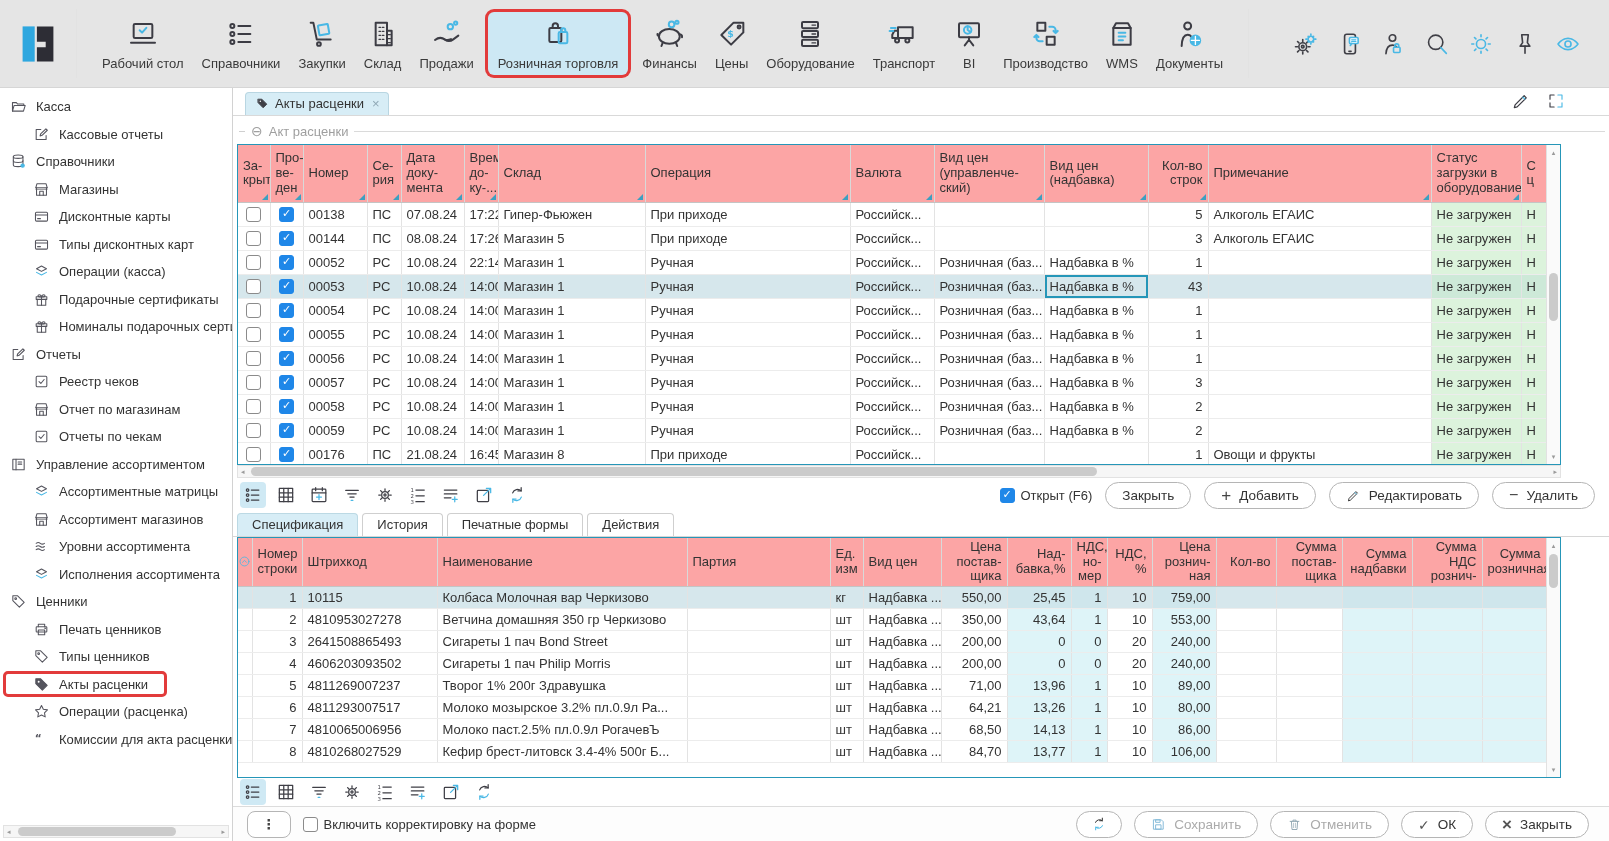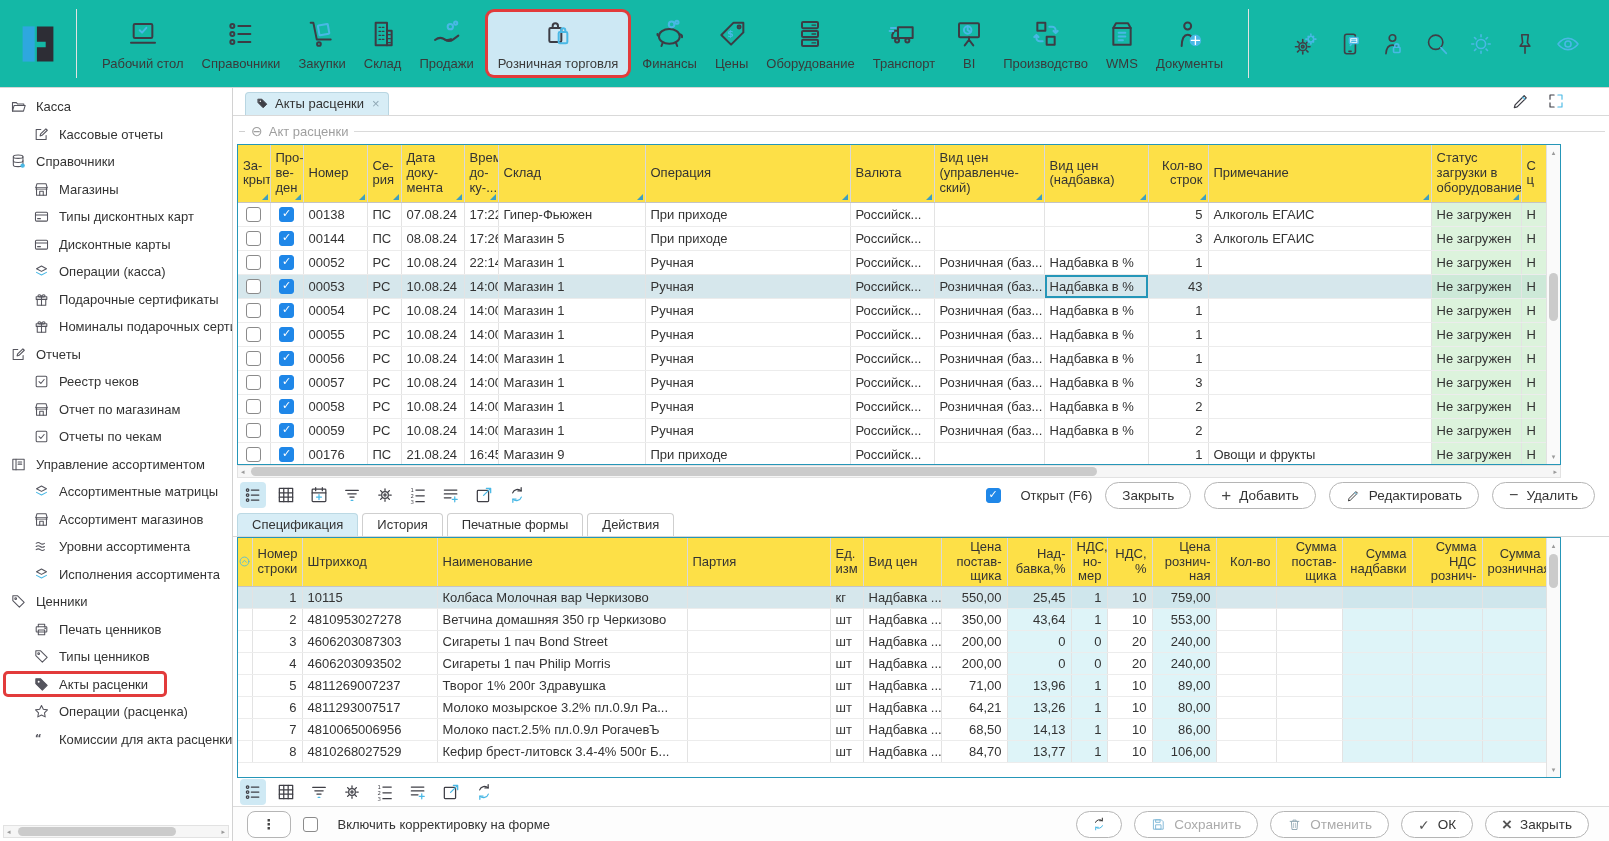--- a/index.html
+++ b/index.html
@@ -14,21 +14,21 @@
   #icon-defs .accfill{fill:#49b8e5;stroke:#49b8e5}
   #icon-defs .fill{fill:currentColor}
   #icon-defs .thin{stroke-width:1}
   #icon-defs .wfill{fill:#fff}
   #icon-defs .wdot{fill:#fff;stroke:none}
   #icon-defs text{fill:currentColor;stroke:none;font-family:"DejaVu Sans",sans-serif}
   #icon-defs .acctx{fill:#49b8e5;stroke:none;font-weight:bold}
   svg.ic{display:block;flex:none}
 
   
-  .topbar{height:88px;flex:none;display:flex;align-items:center;background:#14b8a6;border-bottom:1px solid #d6d6d6;padding-left:16px;gap:12px}
+  .topbar{height:88px;flex:none;display:flex;align-items:center;background:#e5e5e5;border-bottom:1px solid #d6d6d6;padding-left:16px;gap:12px}
   .logo{width:44px;height:44px;flex:none;cursor:pointer}
   .vsep{width:1px;align-self:stretch;margin:9px 4px;background:#e2e2e2;flex:none}
   .topnav{display:flex;align-items:center;height:100%}
   .nav-item{display:flex;flex-direction:column;align-items:center;justify-content:center;gap:6px;padding:6px 9px;cursor:pointer}
   .nav-ic{height:34px;display:flex;align-items:flex-end;color:#3c3c44}
   .nav-lbl{font-size:13px;color:#3a3a3a;white-space:nowrap}
   .nav-item.active{background:#cde8f4;border-radius:6px;box-shadow:0 0 0 3px #e23b3b;margin:0 5px;padding:4px 10px}
   .top-right{flex:1;display:flex;justify-content:space-evenly;align-items:center;color:#3f3f46;padding:0 10px}
   .top-right .tri{cursor:pointer}
 
@@ -65,41 +65,41 @@
   .dash{width:6px;height:1px;background:#cfcfcf}
   .collapse{font-size:14px;line-height:1;cursor:pointer}
   .rule{flex:1;height:1px;background:#dadada}
 
   .gridwrap{position:relative;border:1px solid #2596b8;background:#fff;overflow:hidden;margin-left:4px;width:1324px;flex:none}
   .gridwrap.acts{height:321px}
   .gridwrap.spec{flex:1;min-height:0}
   table{border-collapse:collapse;table-layout:fixed;width:1308px;font-size:13px}
   th,td{border-right:1px solid #e3e3e3;overflow:hidden;white-space:nowrap;padding:0 5px;height:24px}
   td{border-bottom:1px solid #ececec}
-  thead th{background:#fde047;border-right:1px solid #d9d9d9;border-bottom:1px solid #c4c4c4;font-weight:normal;white-space:normal;vertical-align:middle;line-height:1.12;position:relative;text-align:left;padding:2px 5px;cursor:pointer}
+  thead th{background:#fca5a5;border-right:1px solid #d9d9d9;border-bottom:1px solid #c4c4c4;font-weight:normal;white-space:normal;vertical-align:middle;line-height:1.12;position:relative;text-align:left;padding:2px 5px;cursor:pointer}
   th.num,td.num{text-align:right}
   td.ctr{text-align:center}
   .flt::after{content:"";position:absolute;right:2px;bottom:2px;border-left:6px solid transparent;border-bottom:6px solid #3e9fc0}
   tr.sel td{background:#d6e7ec}
   td.green{background:#dcf3dc}
   tr.sel td.green{background:#cde9d8}
   td.cyan{background:#def4f8}
   tr.sel td.cyan{background:#cfe6ec}
   td.cellfocus{box-shadow:inset 0 0 0 2px #2596b8}
   .spec td{height:22px}
 
   .main-hsb{margin:0 0 2px 4px;width:1324px}
 
   .midbar{height:30px;flex:none;display:flex;align-items:center}
   .tools{display:flex;gap:7px;align-items:center;padding:2px 0 2px 7px}
   .tools.t2{height:28px;flex:none}
   .tool{width:26px;height:26px;display:flex;align-items:center;justify-content:center;border-radius:4px;color:#3f3f46;cursor:pointer}
   .tool.active{background:#cfe9f4}
   .actbtns{margin-left:auto;display:flex;gap:13px;align-items:center;padding-right:14px}
-  .cbrow{display:flex;gap:20px;font-size:13px;cursor:pointer}
+  .cbrow{display:flex;gap:6px;font-size:13px;cursor:pointer}
 
   .cb{display:inline-block;width:15px;height:15px;border:1px solid #8b8b8b;border-radius:3px;background:#fff;position:relative;flex:none}
   .cb.on{background:#1f87e8;border-color:#1f87e8}
   .cb.on::after{content:"✓";color:#fff;font-size:11px;position:absolute;left:2px;top:-1px;font-weight:bold}
   td .cb{vertical-align:middle}
 
   .btn{height:27px;border-radius:14px;display:inline-flex;gap:8px;align-items:center;padding:0 16px;background:#fff;border:1px solid #b5b5b5;font-size:13.5px;color:#333;font-family:inherit;cursor:pointer;white-space:nowrap}
   .btn .bi{font-size:15px;line-height:1;display:inline-block}
   .btn.disabled{color:#ababab}
   .btn.sq{border-radius:8px;padding:0 14px;font-weight:bold;color:#444}
@@ -565,29 +565,29 @@
               </svg>
             </span>
             <span>Магазины</span>
           </div>
           <div class="side-item lv1">
             <span class="sic">
               <svg class="ic" width="17" height="17" viewBox="0 0 24 24">
                 <use href="#sym-card"></use>
               </svg>
             </span>
+            <span>Дисконтные карты</span>
+          </div>
+          <div class="side-item lv1">
+            <span class="sic">
+              <svg class="ic" width="17" height="17" viewBox="0 0 24 24">
+                <use href="#sym-card"></use>
+              </svg>
+            </span>
             <span>Типы дисконтных карт</span>
-          </div>
-          <div class="side-item lv1">
-            <span class="sic">
-              <svg class="ic" width="17" height="17" viewBox="0 0 24 24">
-                <use href="#sym-card"></use>
-              </svg>
-            </span>
-            <span>Дисконтные карты</span>
           </div>
           <div class="side-item lv1">
             <span class="sic">
               <svg class="ic" width="17" height="17" viewBox="0 0 24 24">
                 <use href="#sym-layers"></use>
               </svg>
             </span>
             <span>Операции (касса)</span>
           </div>
           <div class="side-item lv1">
@@ -976,21 +976,21 @@
                 <td class="green">Не загружен</td>
                 <td class="green">Н</td>
               </tr>
               <tr>
                 <td class="ctr"><span class="cb"></span></td>
                 <td class="ctr"><span class="cb on"></span></td>
                 <td>00176</td>
                 <td>ПС</td>
                 <td>21.08.24</td>
                 <td>16:45</td>
-                <td>Магазин 9</td>
+                <td>Магазин 8</td>
                 <td>При приходе</td>
                 <td>Российск...</td>
                 <td></td>
                 <td></td>
                 <td class="num">1</td>
                 <td>Овощи и фрукты</td>
                 <td class="green">Не загружен</td>
                 <td class="green">Н</td>
               </tr>
             </tbody>
@@ -1170,21 +1170,21 @@
                 <td class="num cyan">553,00</td>
                 <td class="num"></td>
                 <td class="num"></td>
                 <td class="num cyan"></td>
                 <td class="num cyan"></td>
                 <td class="num cyan"></td>
               </tr>
               <tr>
                 <td></td>
                 <td class="num">3</td>
-                <td>4606203087303</td>
+                <td>2641508865493</td>
                 <td>Сигареты 1 пач Bond Street</td>
                 <td></td>
                 <td>шт</td>
                 <td>Надбавка ...</td>
                 <td class="num">200,00</td>
                 <td class="num cyan">0</td>
                 <td class="num cyan">0</td>
                 <td class="num">20</td>
                 <td class="num cyan">240,00</td>
                 <td class="num"></td>

